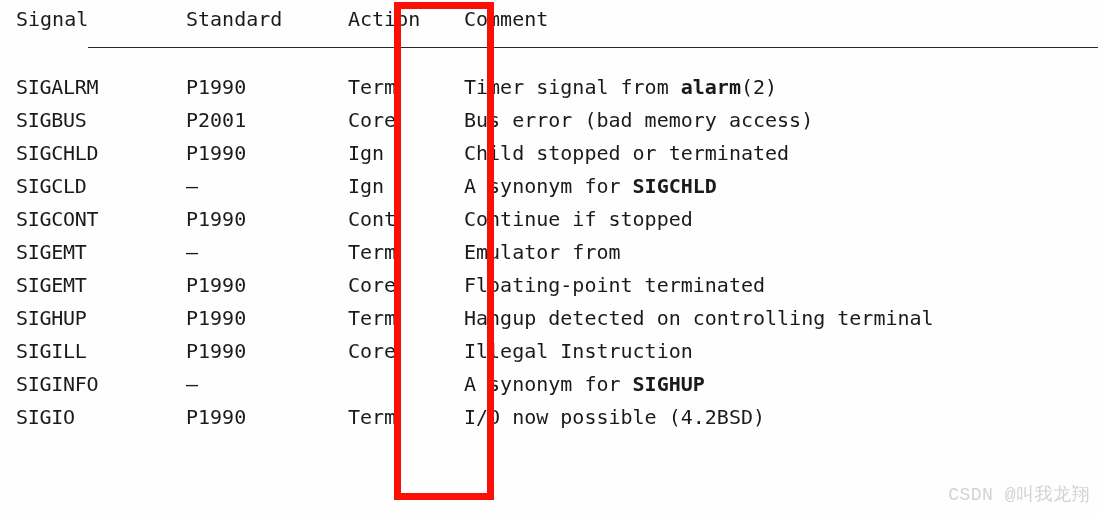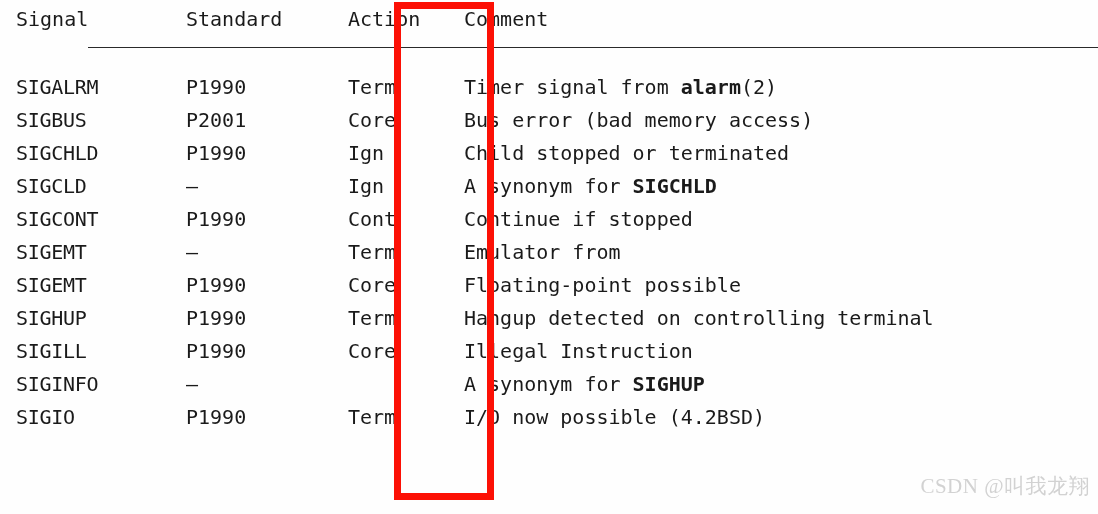--- a/index.html
+++ b/index.html
@@ -104,23 +104,23 @@
     border: 7px solid #fc1005;
     box-sizing: border-box;
     pointer-events: none;
     z-index: 5;
   }
 
   
   .watermark {
     position: absolute;
     right: 8px;
-    bottom: 14px;
-    font-family: Liberation Serif, serif;
-    font-size: 21px;
+    bottom: 8px;
+    font-family: Liberation Mono, monospace;
+    font-size: 18px;
     color: #d2d2d2;
     letter-spacing: 0.5px;
     white-space: nowrap;
     z-index: 6;
   }
 
   
   .clip-wrap {
     position: absolute;
     left: 16px;
@@ -201,21 +201,21 @@
           <td class="pad-left sig">SIGEMT</td>
           <td class="cell-standard dash">–</td>
           <td class="cell-action">Term</td>
           <td class="cell-comment"><span>Emulator from</span><span class="mono-b"></span><span></span></td>
         </tr>
 
         <tr>
           <td class="pad-left sig">SIGEMT</td>
           <td class="cell-standard">P1990</td>
           <td class="cell-action">Core</td>
-          <td class="cell-comment"><span>Floating-point possible</span><span class="mono-b"></span><span></span></td>
+          <td class="cell-comment"><span>Floating-point terminated</span><span class="mono-b"></span><span></span></td>
         </tr>
 
         <tr>
           <td class="pad-left sig">SIGHUP</td>
           <td class="cell-standard">P1990</td>
           <td class="cell-action">Term</td>
           <td class="cell-comment"><span>Hangup detected on controlling terminal</span></td>
         </tr>
 
         <tr>

